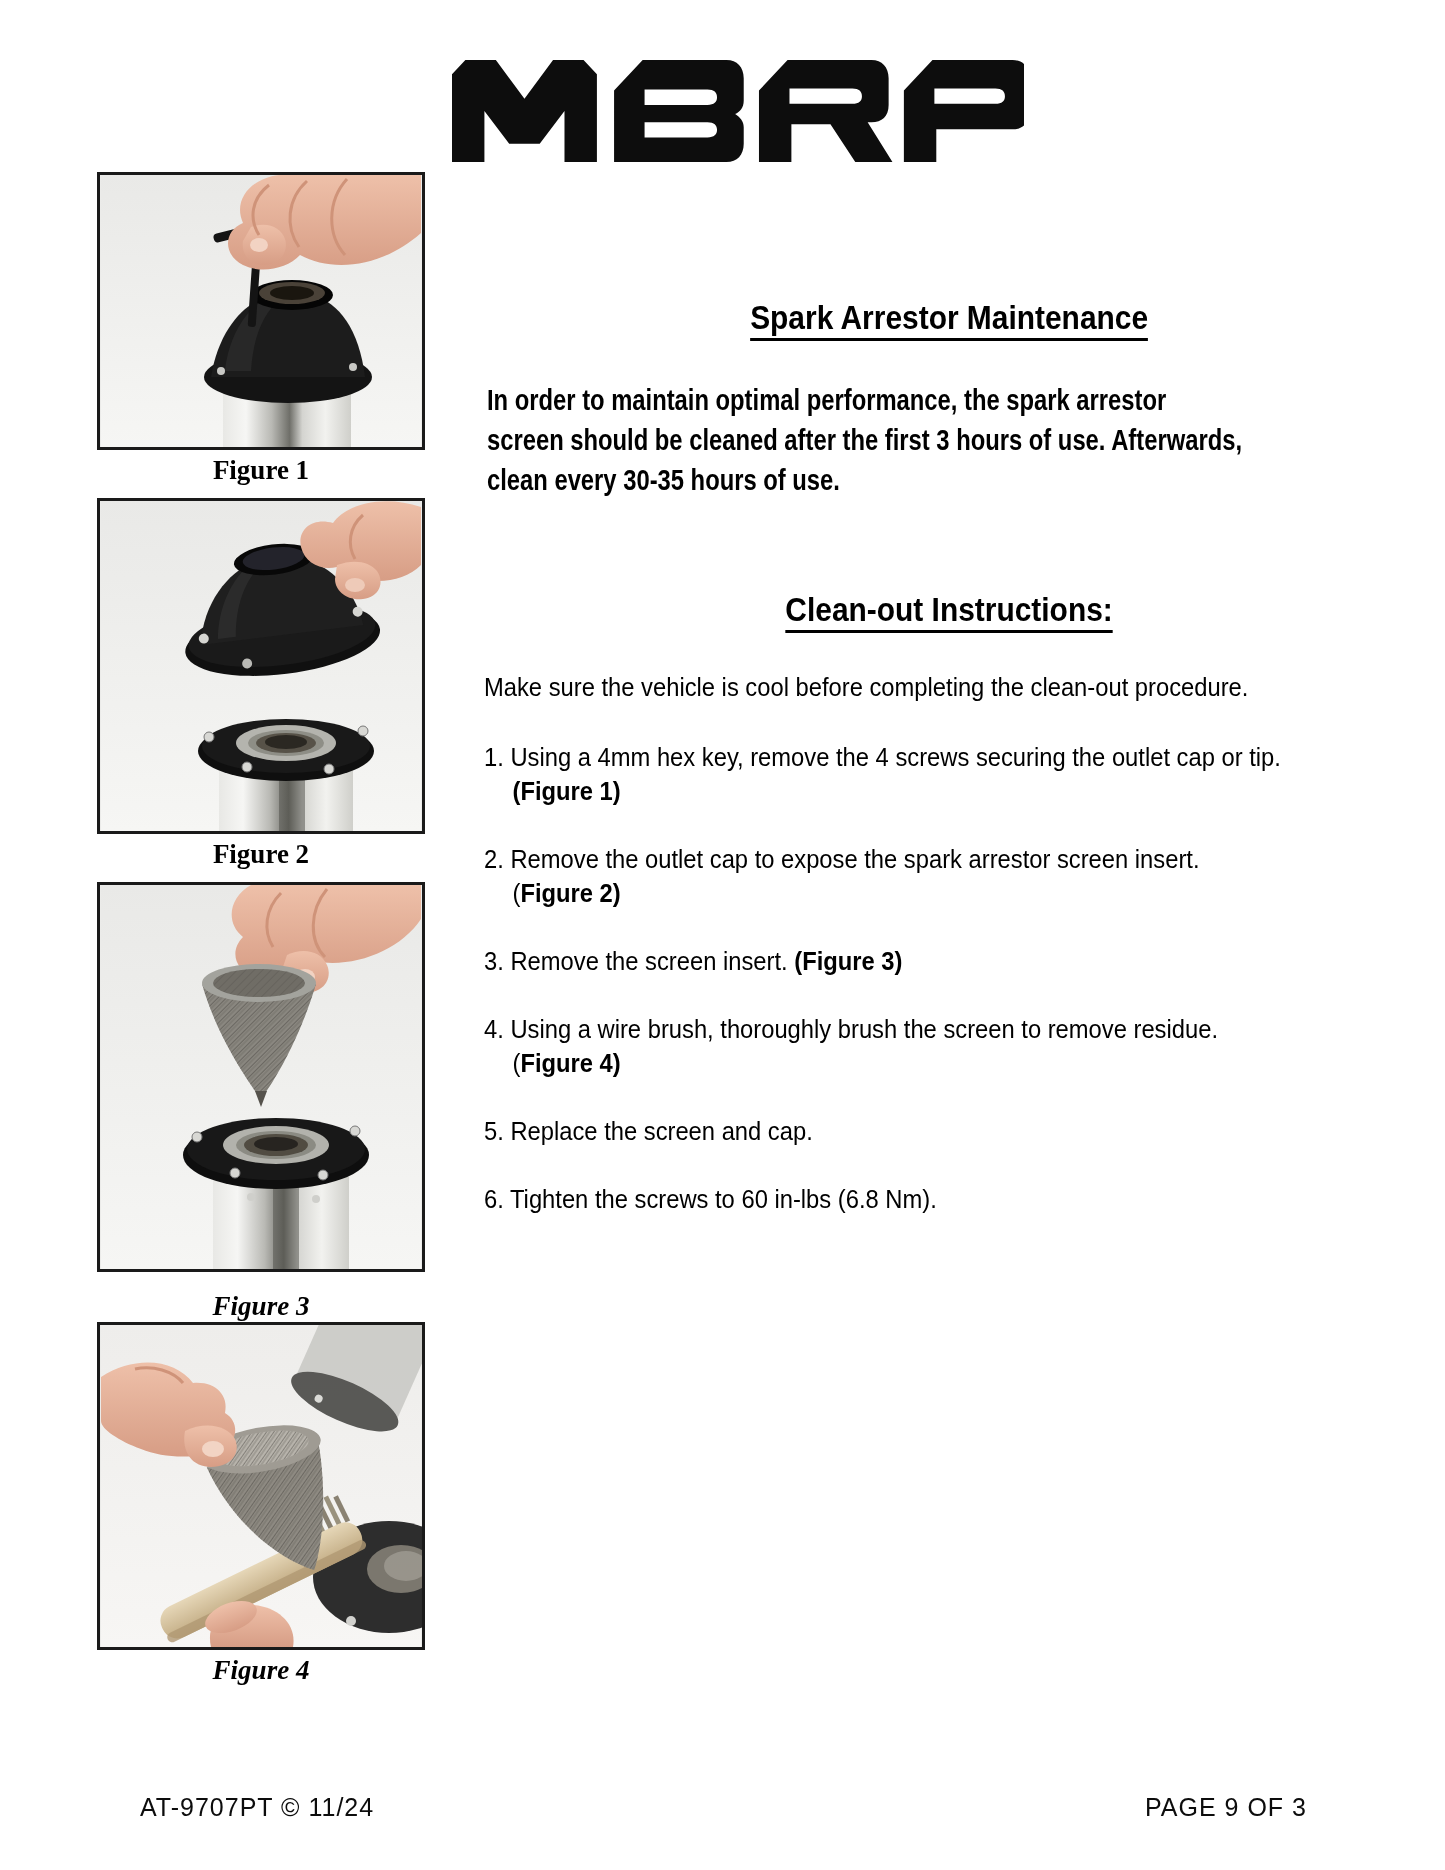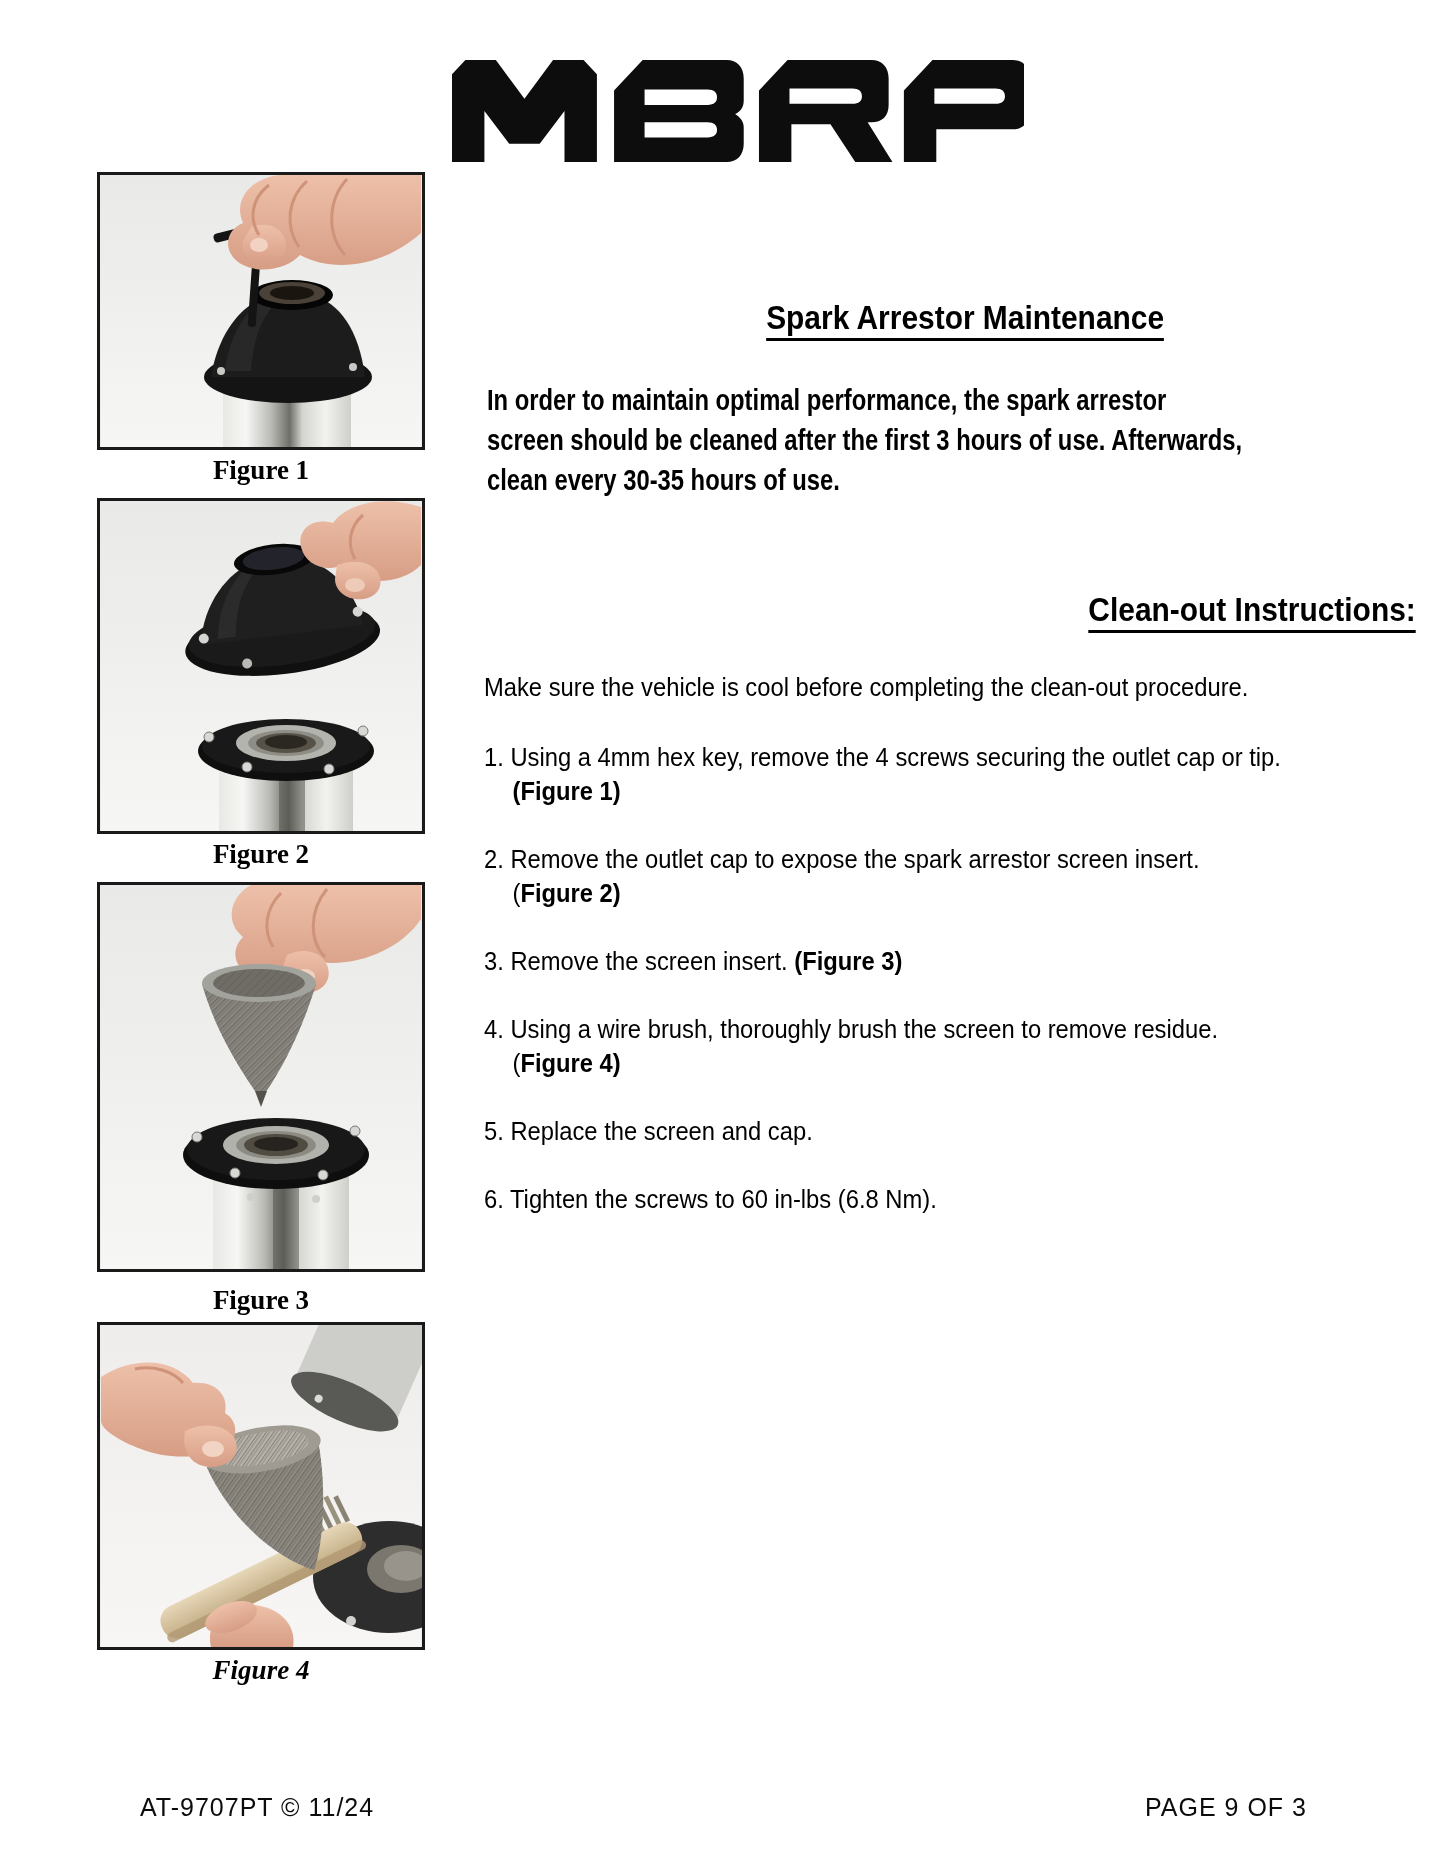--- a/index.html
+++ b/index.html
@@ -11,21 +11,21 @@
   .logo{left:452px;top:60px;width:572px;height:102px;}
 
   
   .figure-box{left:97px;width:328px;}
   .photo{border:3px solid #1a1a1a;background:#ebebe9;box-sizing:border-box;width:328px;}
   .photo svg{display:block;width:100%;height:100%;}
   .caption{width:328px;text-align:center;font-family:"Liberation Serif",serif;
            font-weight:bold;font-size:27px;line-height:32px;}
 
   
-  .heading-wrap{left:493px;width:945px;text-align:center;}
+  .heading-wrap{left:477px;width:945px;text-align:center;}
   .heading{display:inline-block;font-weight:bold;font-size:34px;line-height:38px;
            border-bottom:3px solid #000;padding-bottom:2px;
            transform:scaleX(.88);transform-origin:center top;white-space:nowrap;}
   .intro{left:487px;font-weight:bold;font-size:29px;line-height:40px;
          transform:scaleX(.82);transform-origin:left top;white-space:nowrap;}
   .bodytext{left:484px;font-size:25px;line-height:34px;
             transform:scaleX(.95);transform-origin:left top;white-space:nowrap;}
   .step{margin-bottom:34px;}
   .step-line{white-space:nowrap;}
   .step-cont{padding-left:30px;}
@@ -215,21 +215,21 @@
           <ellipse cx="175" cy="259" rx="22" ry="7" fill="#272420"></ellipse>
           <circle cx="96" cy="252" r="5" fill="#d8d8d4" stroke="#777" stroke-width="1"></circle>
           <circle cx="254" cy="246" r="5" fill="#d8d8d4" stroke="#777" stroke-width="1"></circle>
           <circle cx="134" cy="288" r="5" fill="#d8d8d4" stroke="#777" stroke-width="1"></circle>
           <circle cx="222" cy="290" r="5" fill="#d8d8d4" stroke="#777" stroke-width="1"></circle>
           <circle cx="150" cy="312" r="4" fill="#cfcfcb"></circle>
           <circle cx="215" cy="314" r="4" fill="#cfcfcb"></circle>
         </g>
       </svg>
     </div>
-    <div class="caption" style="margin-top:12px;">Figure 3</div>
+    <div class="caption" style="margin-top:18px;font-style:italic;">Figure 3</div>
   </div>
 
   <div class="abs figure-box" style="top:1322px;font-style:italic;">
     <div class="photo" style="height:328px;">
       <svg viewBox="0 0 320 322">
         <defs>
           <linearGradient id="s4" x1="0" y1="0" x2="0" y2="1">
             <stop offset="0" stop-color="#eec0a9"></stop>
               <stop offset="1" stop-color="#d79d85"></stop>
           </linearGradient>
@@ -293,21 +293,21 @@
   <div class="abs heading-wrap" style="top:298px;">
     <span class="heading">Spark Arrestor Maintenance</span>
   </div>
 
   <div class="abs intro" style="top:380px;">
       <div>In order to maintain optimal performance, the spark arrestor</div>
       <div>screen should be cleaned after the first 3 hours of use. Afterwards,</div>
       <div>clean every 30-35 hours of use.</div>
     </div>
 
-  <div class="abs heading-wrap" style="top:590px;text-align:right;">
+  <div class="abs heading-wrap" style="top:590px;">
     <span class="heading">Clean-out Instructions:</span>
   </div>
 
   <div class="abs bodytext" style="top:670px;">Make sure the vehicle is cool before completing the clean-out procedure.</div>
 
   <div class="abs bodytext" style="top:740px;">
       <div class="step">
         <div class="step-line"><span>1. Using a 4mm hex key, remove the 4 screws securing the outlet cap or tip.</span></div>
         <div class="step-line step-cont"><span class="b">(Figure 1)</span></div>
       </div>

